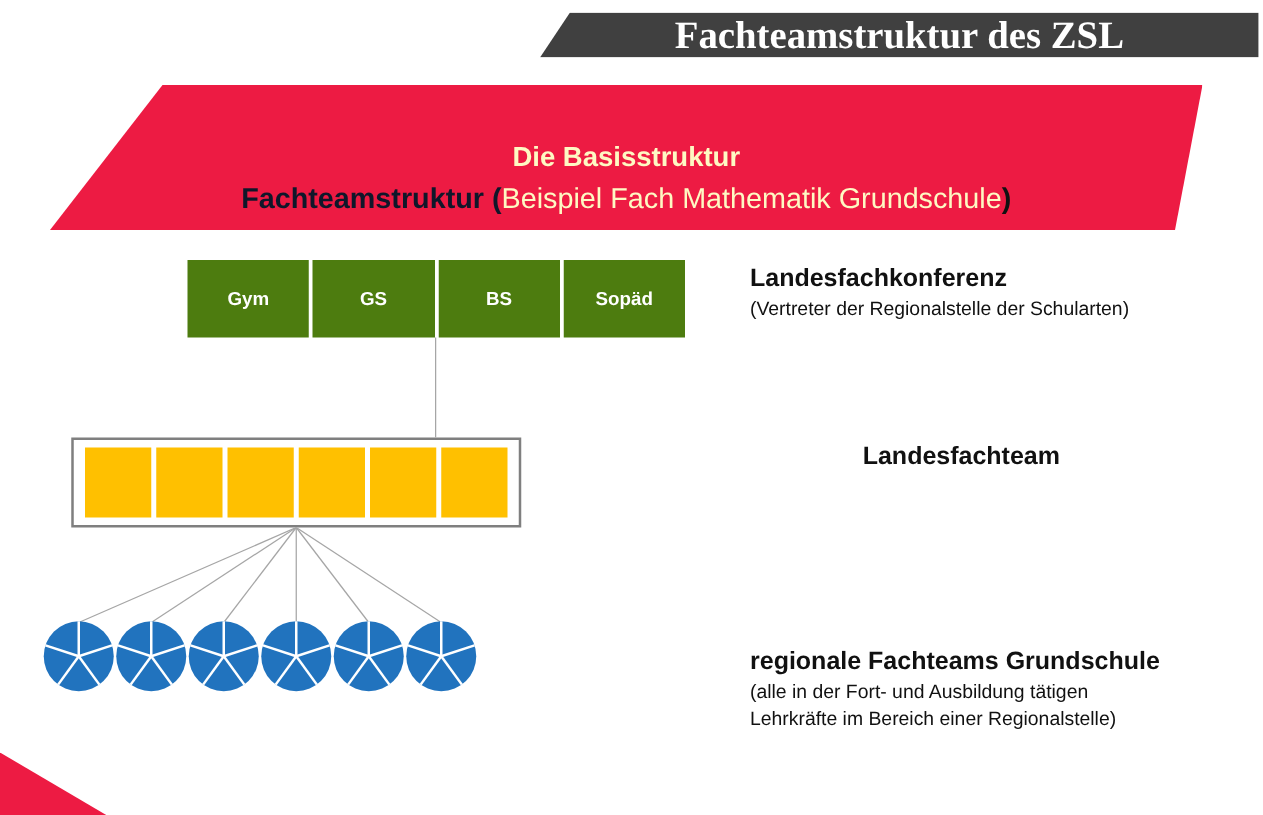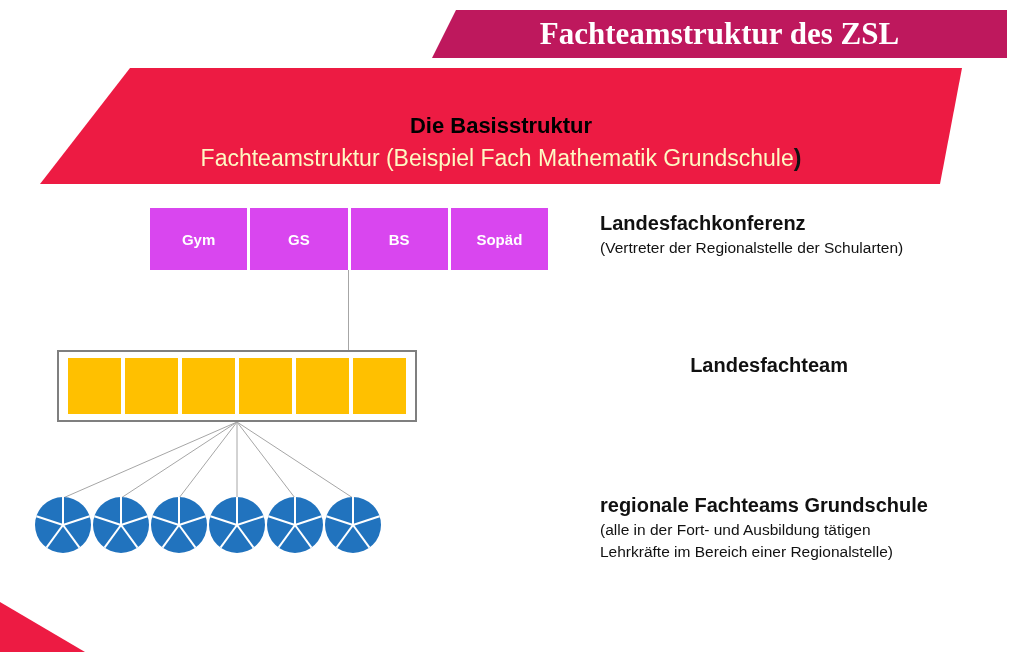--- a/index.html
+++ b/index.html
@@ -8,22 +8,22 @@
     width:1010px;height:652px;
     background:#ffffff;
     overflow:hidden;
     font-family:"Liberation Sans", sans-serif;
   }
 
   
   .top-banner{
     position:absolute;
     left:432px;top:10px;
-    width:575px;height:48px;
-    background:#be185d;
+    width:575px;height:36px;
+    background:#404040;
     clip-path:polygon(24px 0, 100% 0, 100% 100%, 0 100%);
     display:flex;align-items:center;justify-content:center;
   }
   .top-banner .t{
     font-family:"Liberation Serif", serif;
     font-weight:700;
     font-size:31px;
     color:#ffffff;
     white-space:nowrap;
   }
@@ -33,39 +33,39 @@
     position:absolute;
     left:40px;top:68px;
     width:922px;height:116px;
     background:#ED1B43;
     clip-path:polygon(90px 0, 100% 0, calc(100% - 22px) 100%, 0 100%);
     display:flex;flex-direction:column;justify-content:flex-end;
     align-items:center;
     padding-bottom:12px;box-sizing:border-box;
   }
   .main-banner .line1{
-    color:#000000;font-weight:700;font-size:22px;margin-bottom:6px;
+    color:#fef9c3;font-weight:700;font-size:22px;margin-bottom:6px;
   }
   .main-banner .line2{
     font-size:23px;white-space:nowrap;
   }
-  .main-banner .line2 .w{color:#fef9c3;font-weight:400;text-align:center;}
+  .main-banner .line2 .w{color:#0f172a;font-weight:700;text-align:center;}
   .main-banner .line2 .b{color:#fef9c3;font-weight:400;}
   .main-banner .line2 .bb{color:#111111;font-weight:700;}
 
   
   .green-table{
     position:absolute;
     left:150px;top:208px;
     width:398px;height:62px;
     display:flex;gap:3px;
   }
   .green-cell{
     flex:1;
-    background:#d946ef;
+    background:#4d7c0f;
     color:#ffffff;
     font-weight:700;font-size:15px;
     display:flex;align-items:center;justify-content:center;
   }
 
   
   .v-line{
     position:absolute;
     left:348px;top:270px;
     width:1px;height:80px;
@@ -95,21 +95,21 @@
   .circle-svg{display:block;}
 
   
   .label-block{position:absolute;left:600px;color:#111111;}
   .label-title{font-weight:700;font-size:20px;line-height:1.35;}
   .label-desc{font-weight:400;font-size:15.5px;line-height:1.4;}
   .lb-1{top:210px;width:310px;}
   .lb-2{top:352px;width:248px;text-align:right;}
   .lb-2 .flowline{font-size:15.5px;line-height:1.4;}
   .lb-2 .flowline .bold{font-weight:700;font-size:16px;}
-  .lb-3{top:492px;width:330px;}
+  .lb-3{top:516px;width:330px;}
 
   
   .corner-wedge{
     position:absolute;
     left:0;bottom:0;
     width:85px;height:50px;
     background:#ED1B43;
     clip-path:polygon(0 0, 0 100%, 100% 100%);
   }
 </style>

